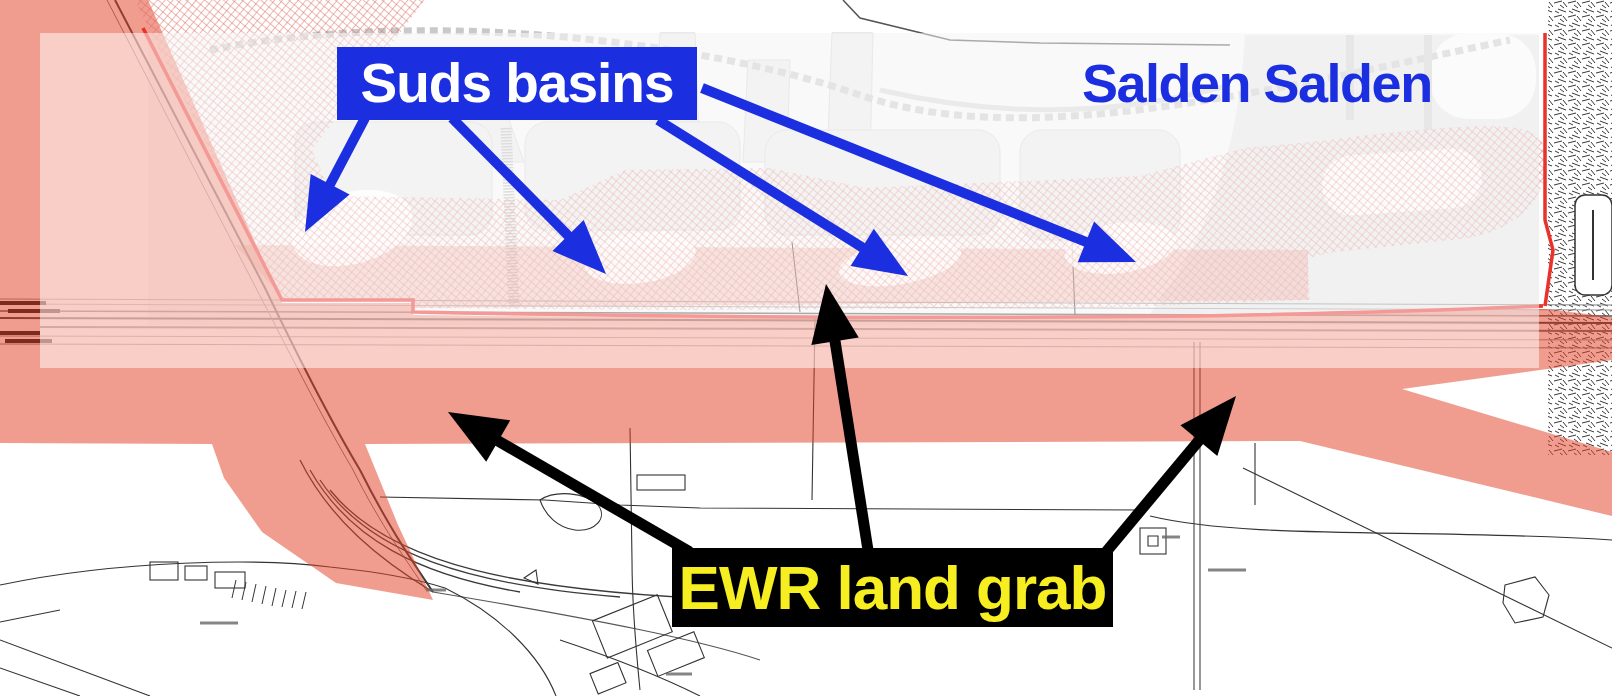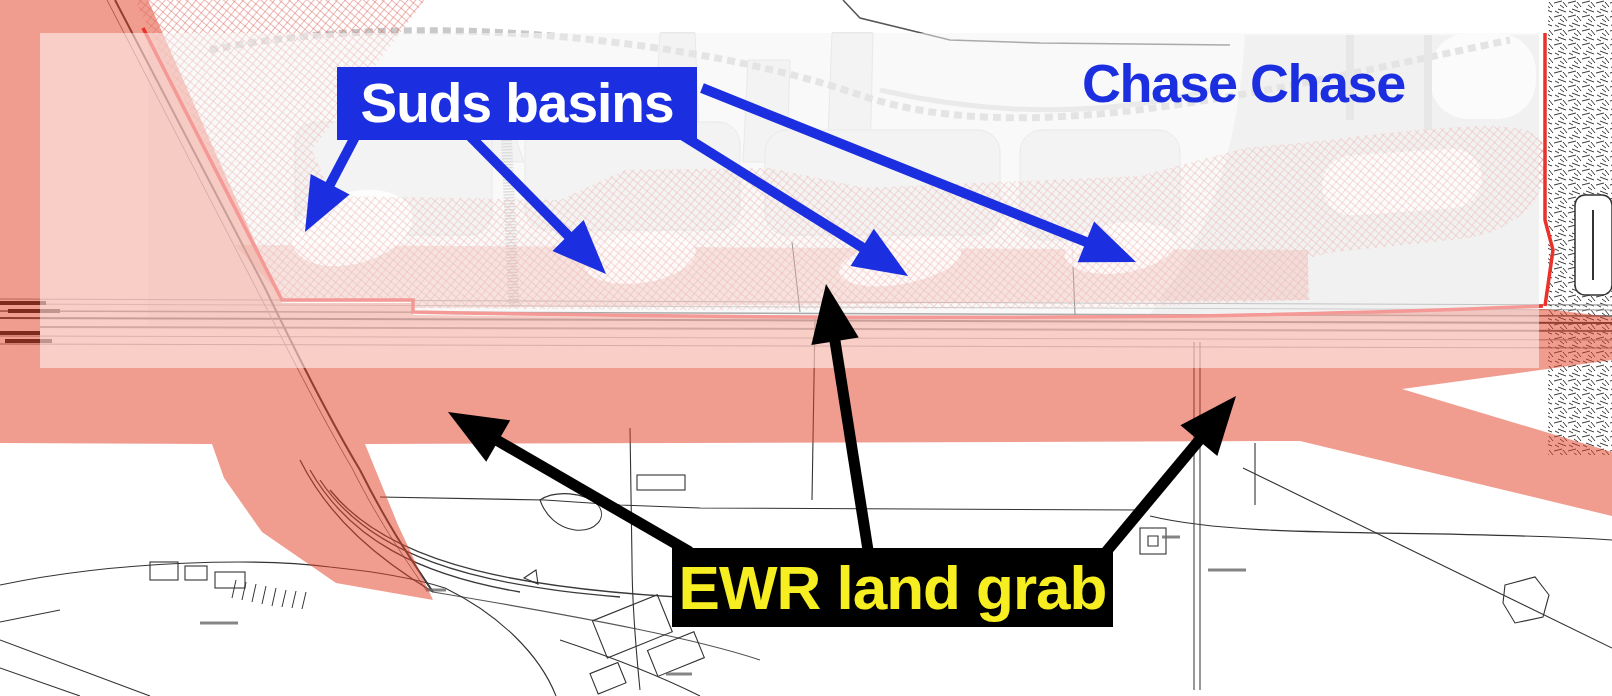--- a/index.html
+++ b/index.html
@@ -191,17 +191,17 @@
           <line x1="868" y1="550" x2="834.1100538205966" y2="335.3636741971116" stroke="#000000" stroke-width="11"></line>
           <polygon points="826,284 858.7521404293323,337.54715022573373 811.339518093537,345.0333537524383" fill="#000000"></polygon>
         </g>
         <g>
           <line x1="1106" y1="552" x2="1202.710411217447" y2="435.94750653906357" stroke="#000000" stroke-width="11"></line>
           <polygon points="1236,396 1217.3066155297972,455.9212598085953 1180.4319941091233,425.1924086247003" fill="#000000"></polygon>
         </g>
       </g>
 </svg>
 
-<div class="map-label" id="suds-label" style="background: rgb(27, 47, 224); color: rgb(255, 255, 255); margin-top: 20px;">Suds basins</div>
-<div class="map-label" id="salden-label" style="color: rgb(27, 47, 224);">Chase Chase</div>
+<div class="map-label" id="suds-label" style="background: rgb(27, 47, 224); color: rgb(255, 255, 255);">Suds basins</div>
+<div class="map-label" id="salden-label" style="color: rgb(27, 47, 224);">Salden Salden</div>
 <div class="map-label" id="ewr-label" style="background: rgb(0, 0, 0); color: rgb(246, 238, 32);">EWR land grab</div>
 
 </div>
 
 </body></html>

